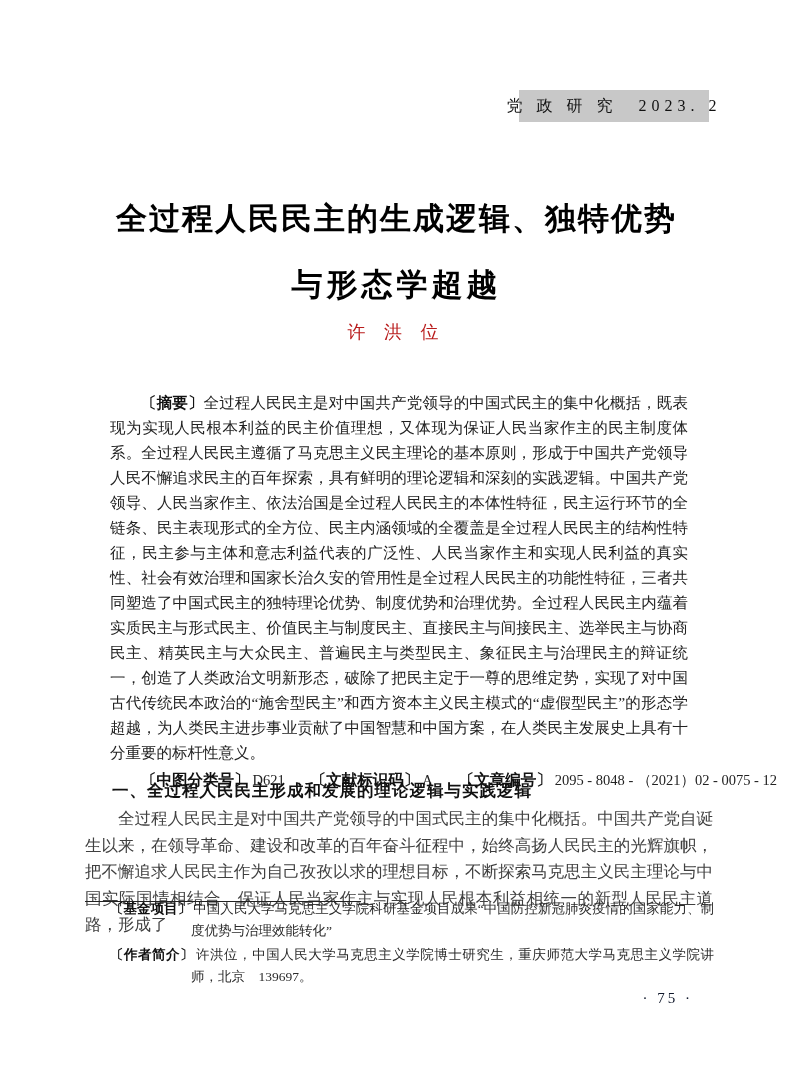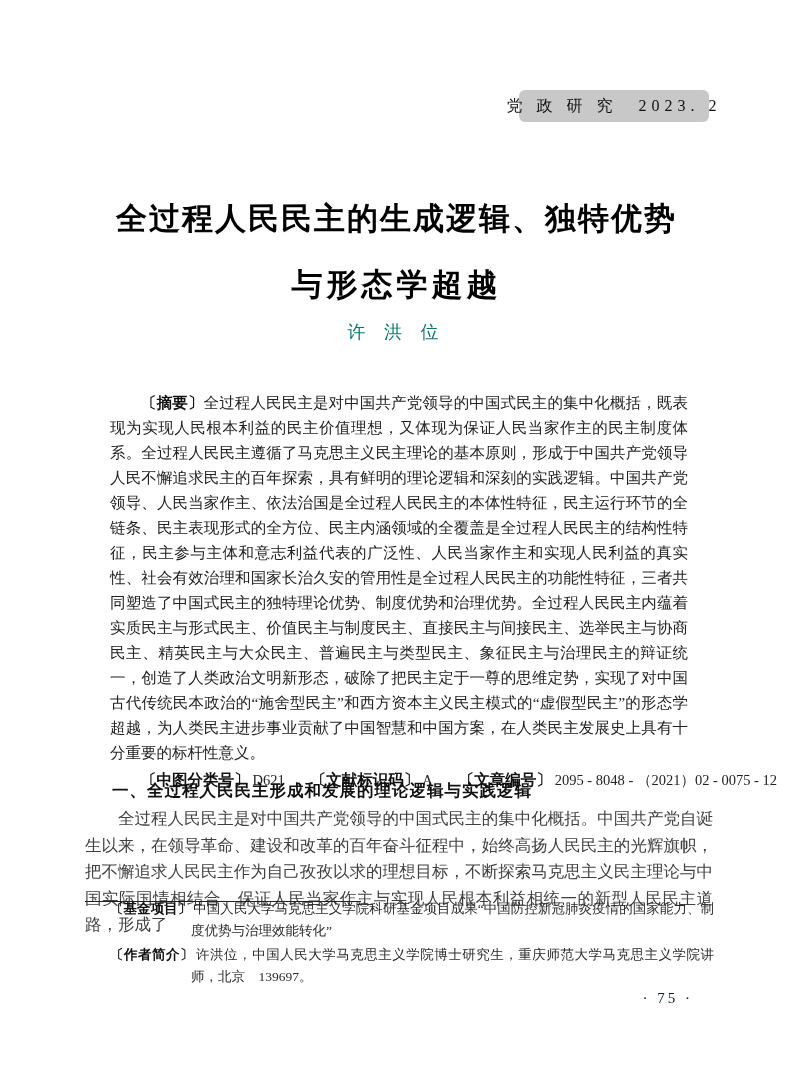--- a/index.html
+++ b/index.html
@@ -23,21 +23,20 @@
     width: 190px;
     height: 32px;
     background: #c8c8c8;
     display: flex;
     align-items: center;
     justify-content: center;
     font-size: 16px;
     letter-spacing: 5px;
     color: #111;
     white-space: nowrap;
-    border-radius: 6px;
   }
 
   
   .title-block {
     position: absolute;
     top: 196px;
     left: 0;
     right: 0;
     text-align: center;
     font-weight: 600;
@@ -48,21 +47,21 @@
 
   
   .author {
     position: absolute;
     top: 320px;
     left: 0;
     right: 0;
     text-align: center;
     font-size: 18px;
     letter-spacing: 7px;
-    color: #0f766e;
+    color: #b91c1c;
   }
 
   
   .front-matter {
     position: absolute;
     left: 110px;
     top: 390px;
     width: 578px;
     font-size: 15.5px;
     line-height: 25px;

